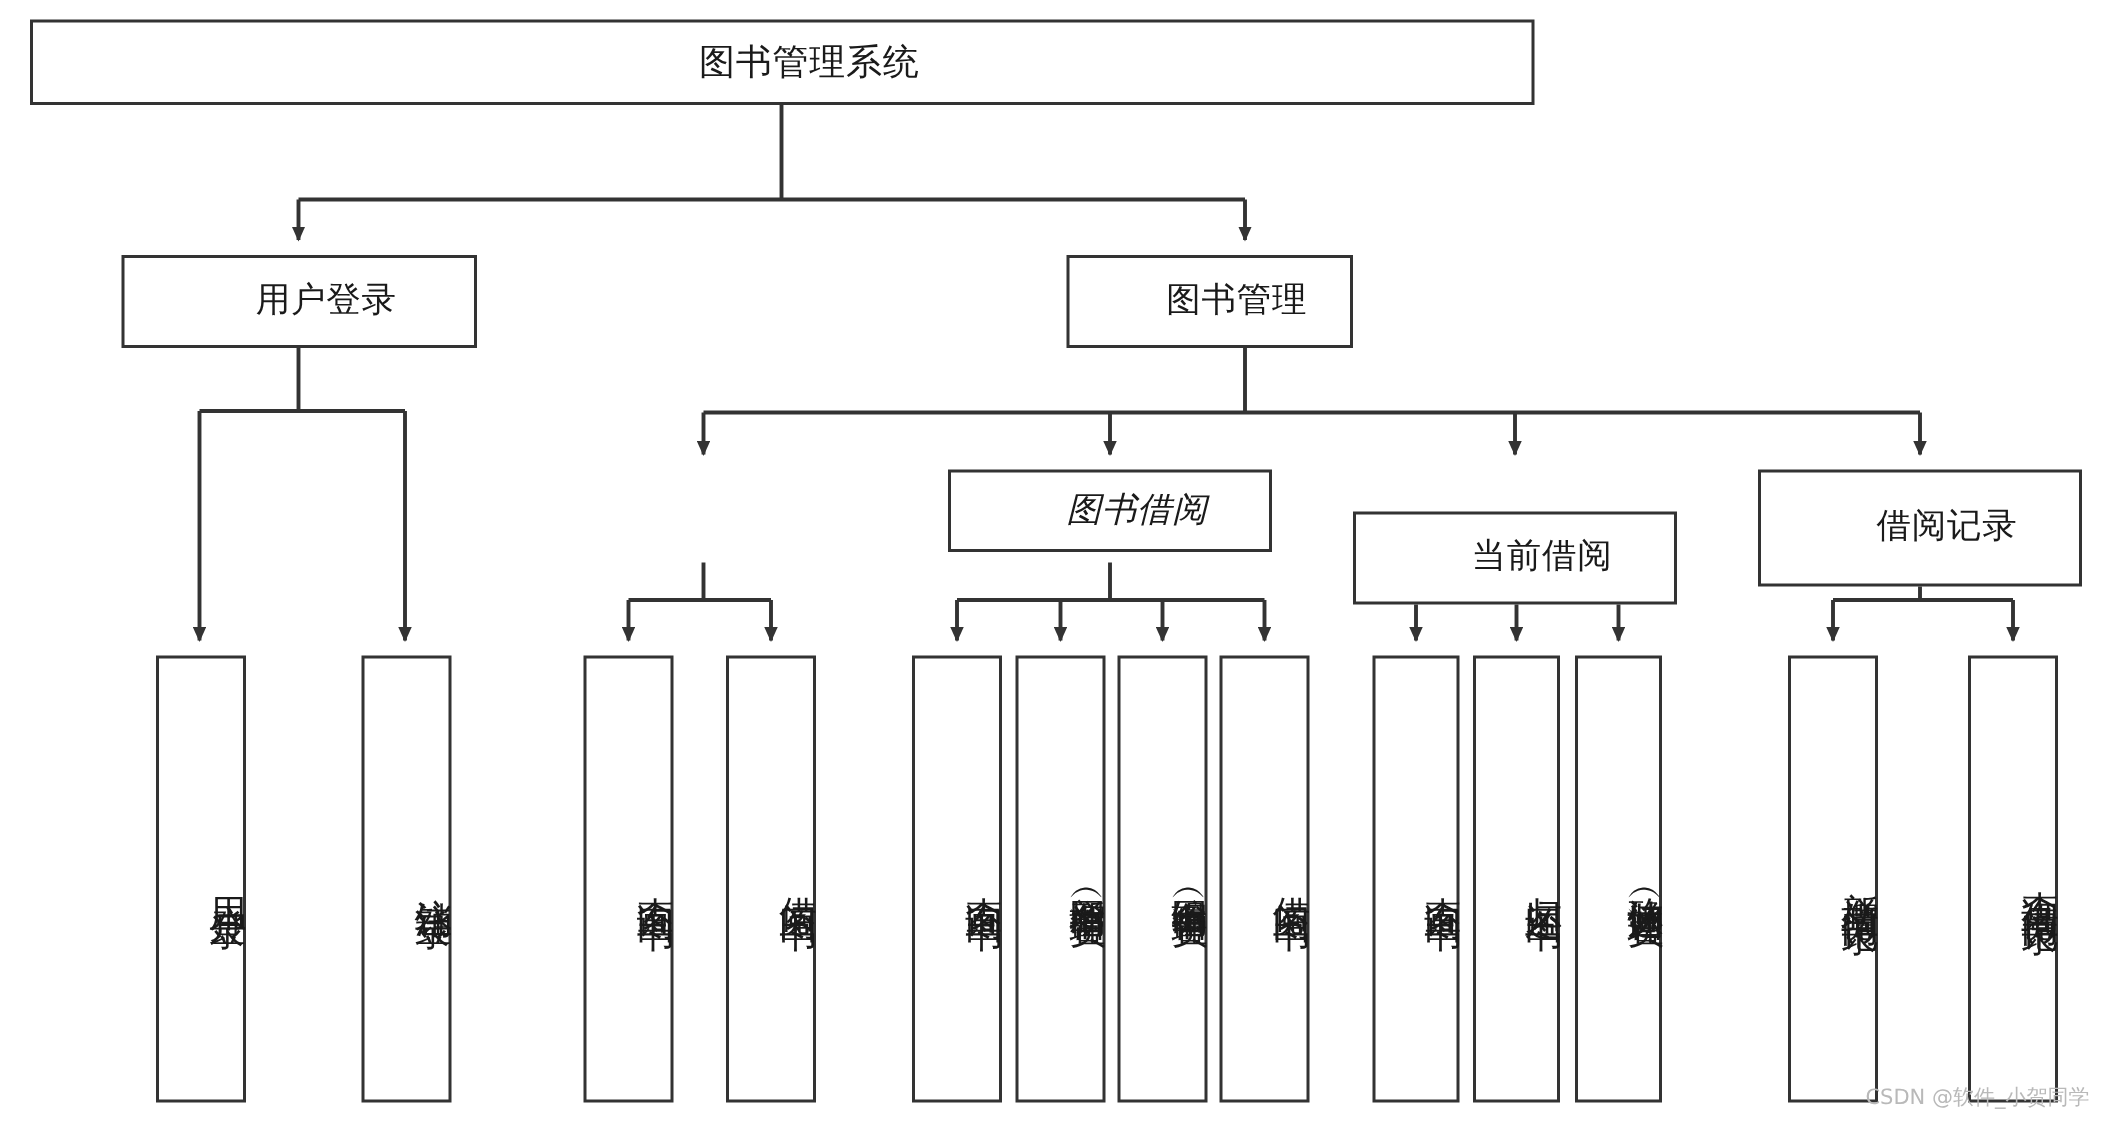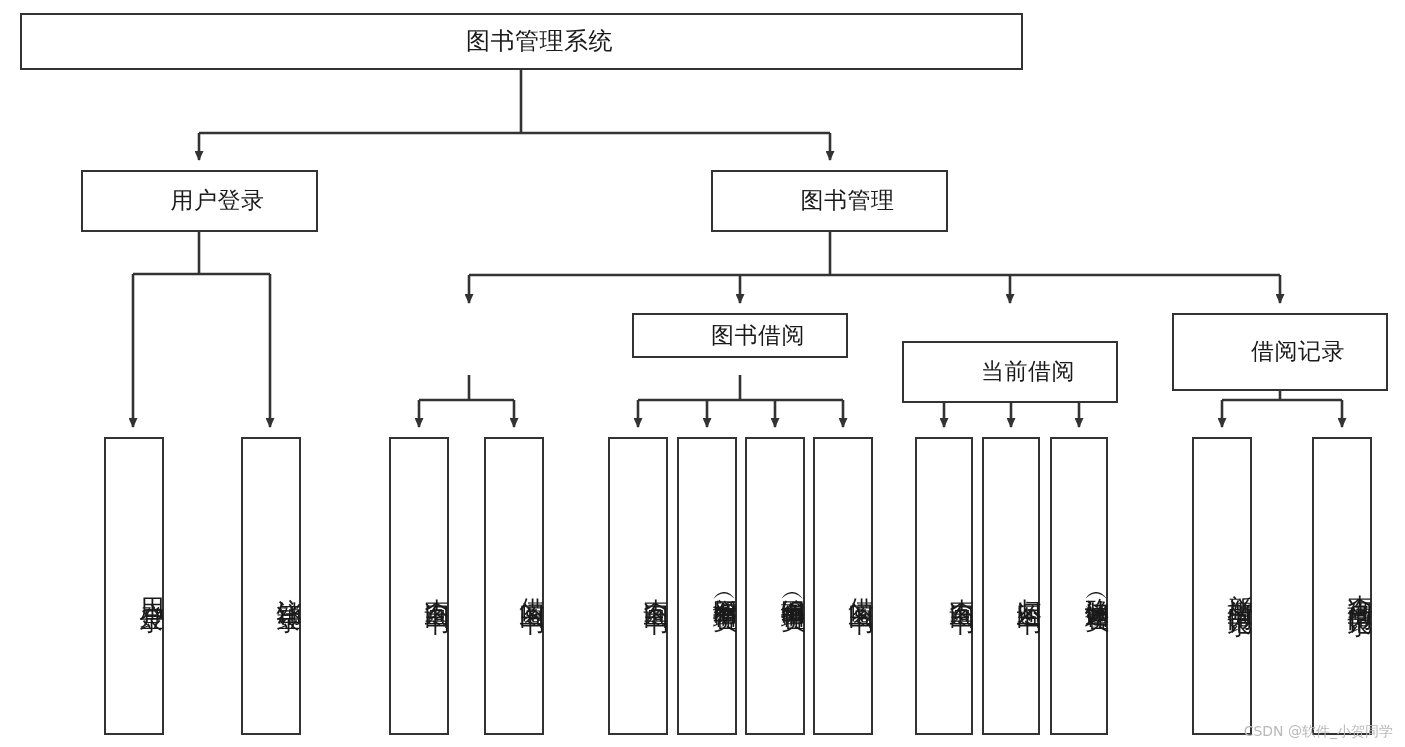--- a/index.html
+++ b/index.html
@@ -129,25 +129,25 @@
     </g>
   </svg>
 
   <div class="node root h-node" style="left:20px; top:13px; width:1003px; height:57px;">
     <div class="node-label">图书管理系统</div>
   </div>
 
   <div class="node h-node" style="left:81px; top:170px; width:237px; height:62px;">
     <div class="node-label">用户登录</div>
   </div>
-  <div class="node h-node" style="left:711px; top:170px; width:237px; height:62px;justify-content:center;">
+  <div class="node h-node" style="left:711px; top:170px; width:191px; height:62px;justify-content:center;">
     <div class="node-label">图书管理</div>
   </div>
 
-  <div class="node h-node" style="left:632px; top:313px; width:216px; height:45px;">
+  <div class="node h-node" style="left:632px; top:313px; width:216px; height:55px;font-style:italic;">
     <div class="node-label">图书借阅</div>
   </div>
   <div class="node h-node" style="left:902px; top:313px; width:216px; height:62px;margin-top:28px;">
     <div class="node-label">当前借阅</div>
   </div>
   <div class="node h-node" style="left:1172px; top:313px; width:216px; height:78px;">
     <div class="node-label">借阅记录</div>
   </div>
 
   <div class="node v-node" style="left:104px; top:437px; width:60px; height:298px;">

